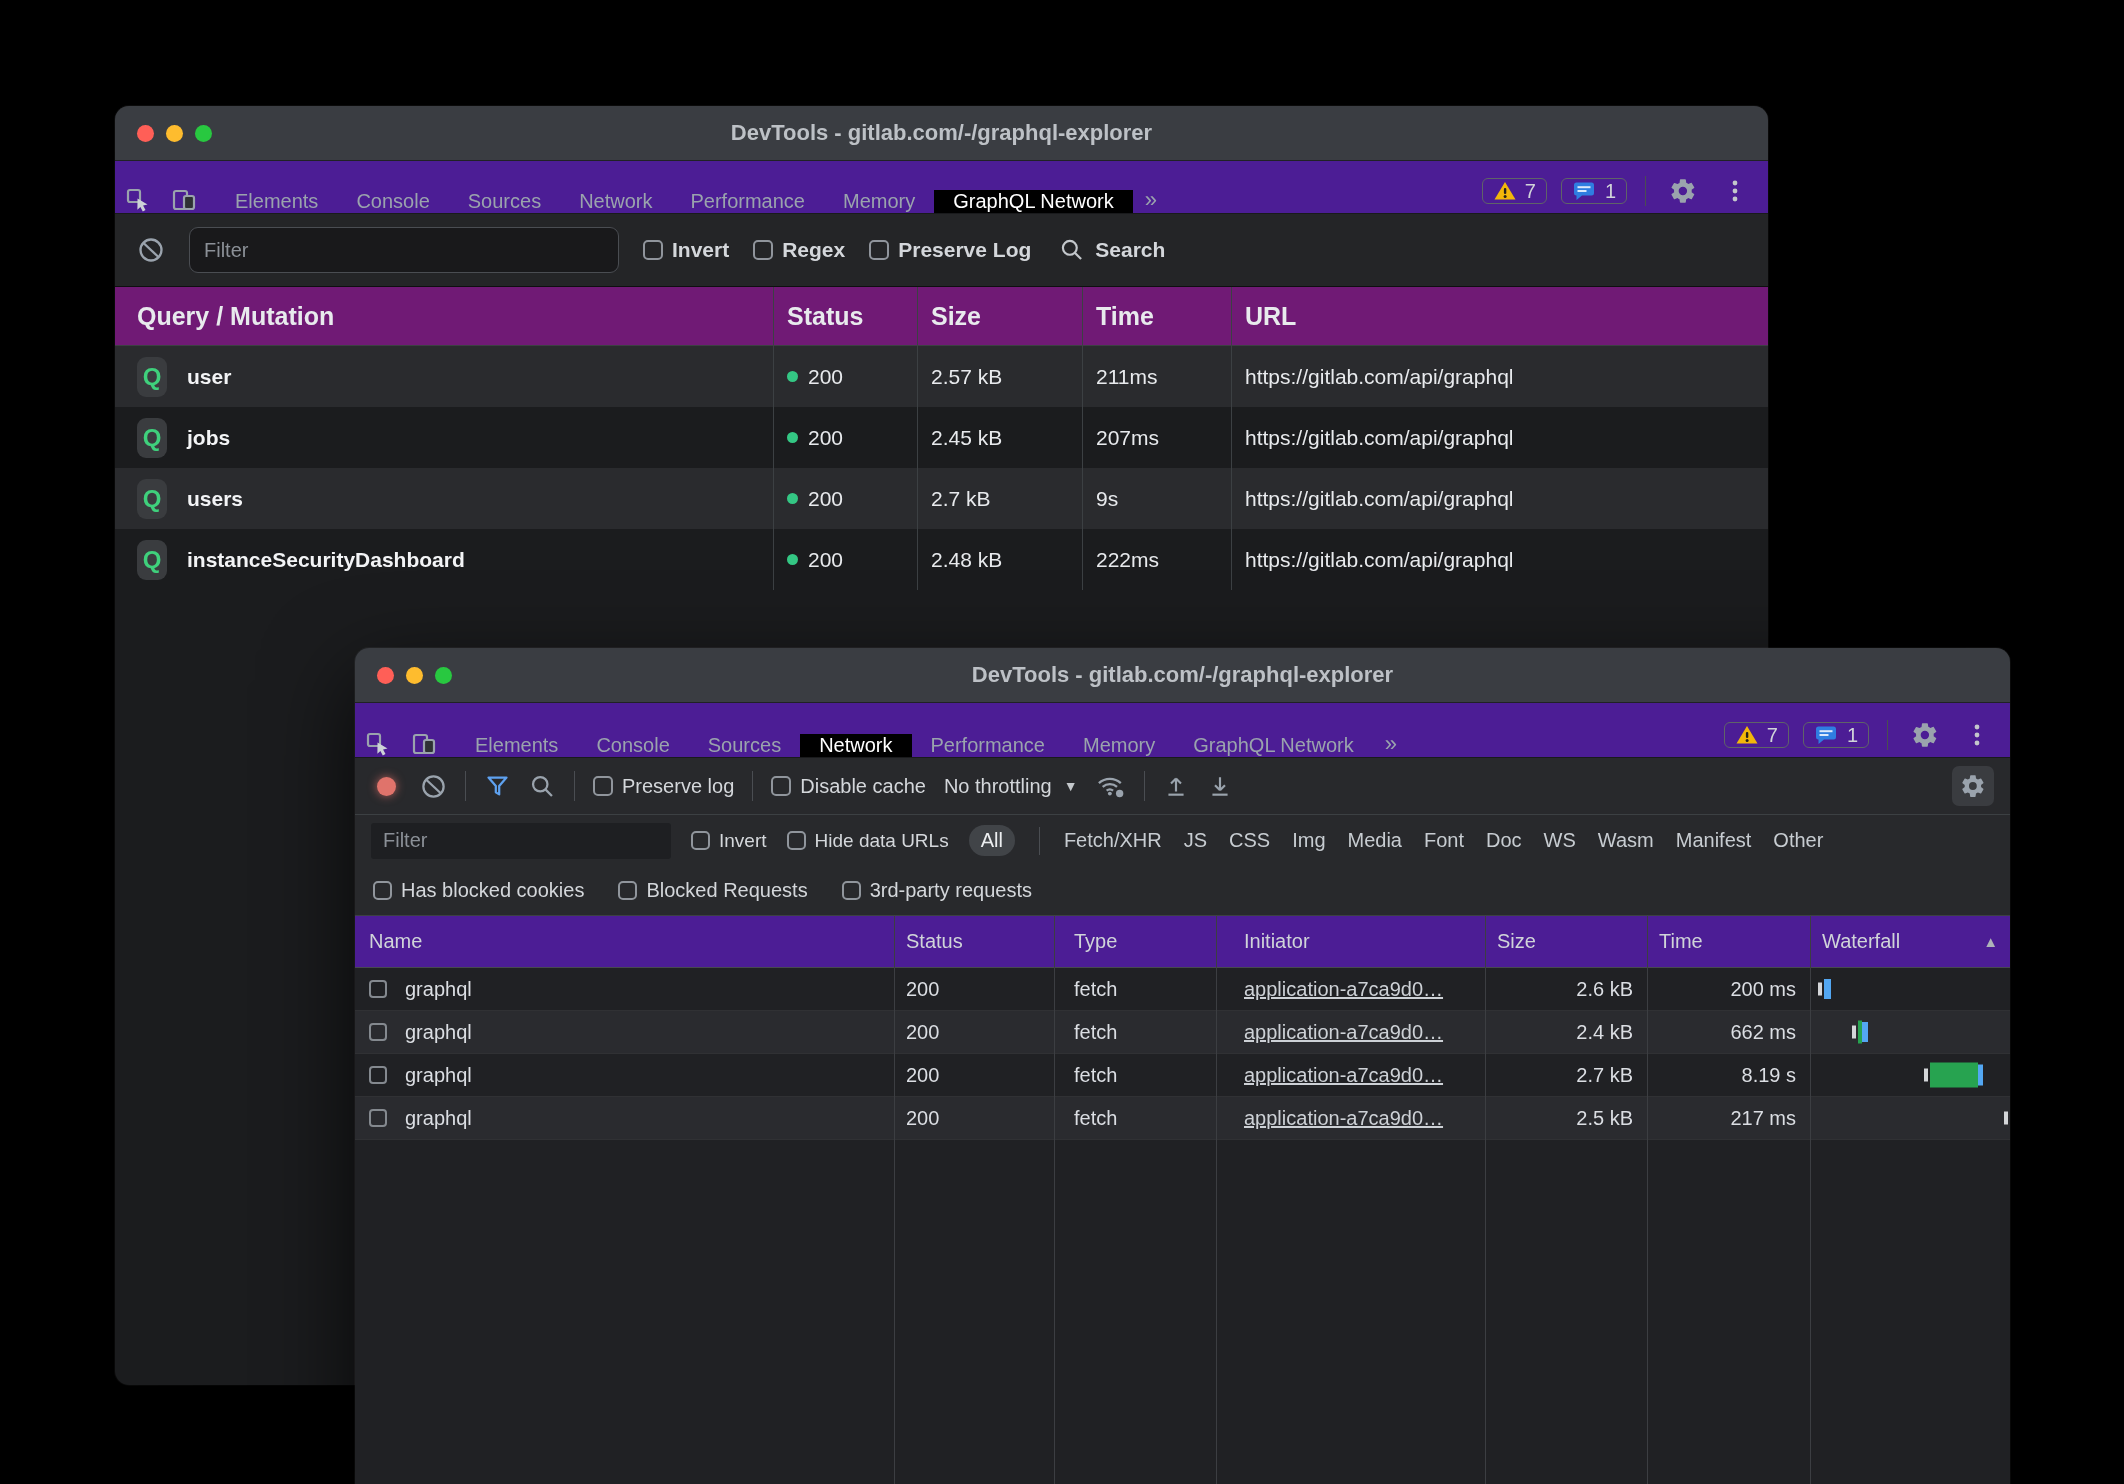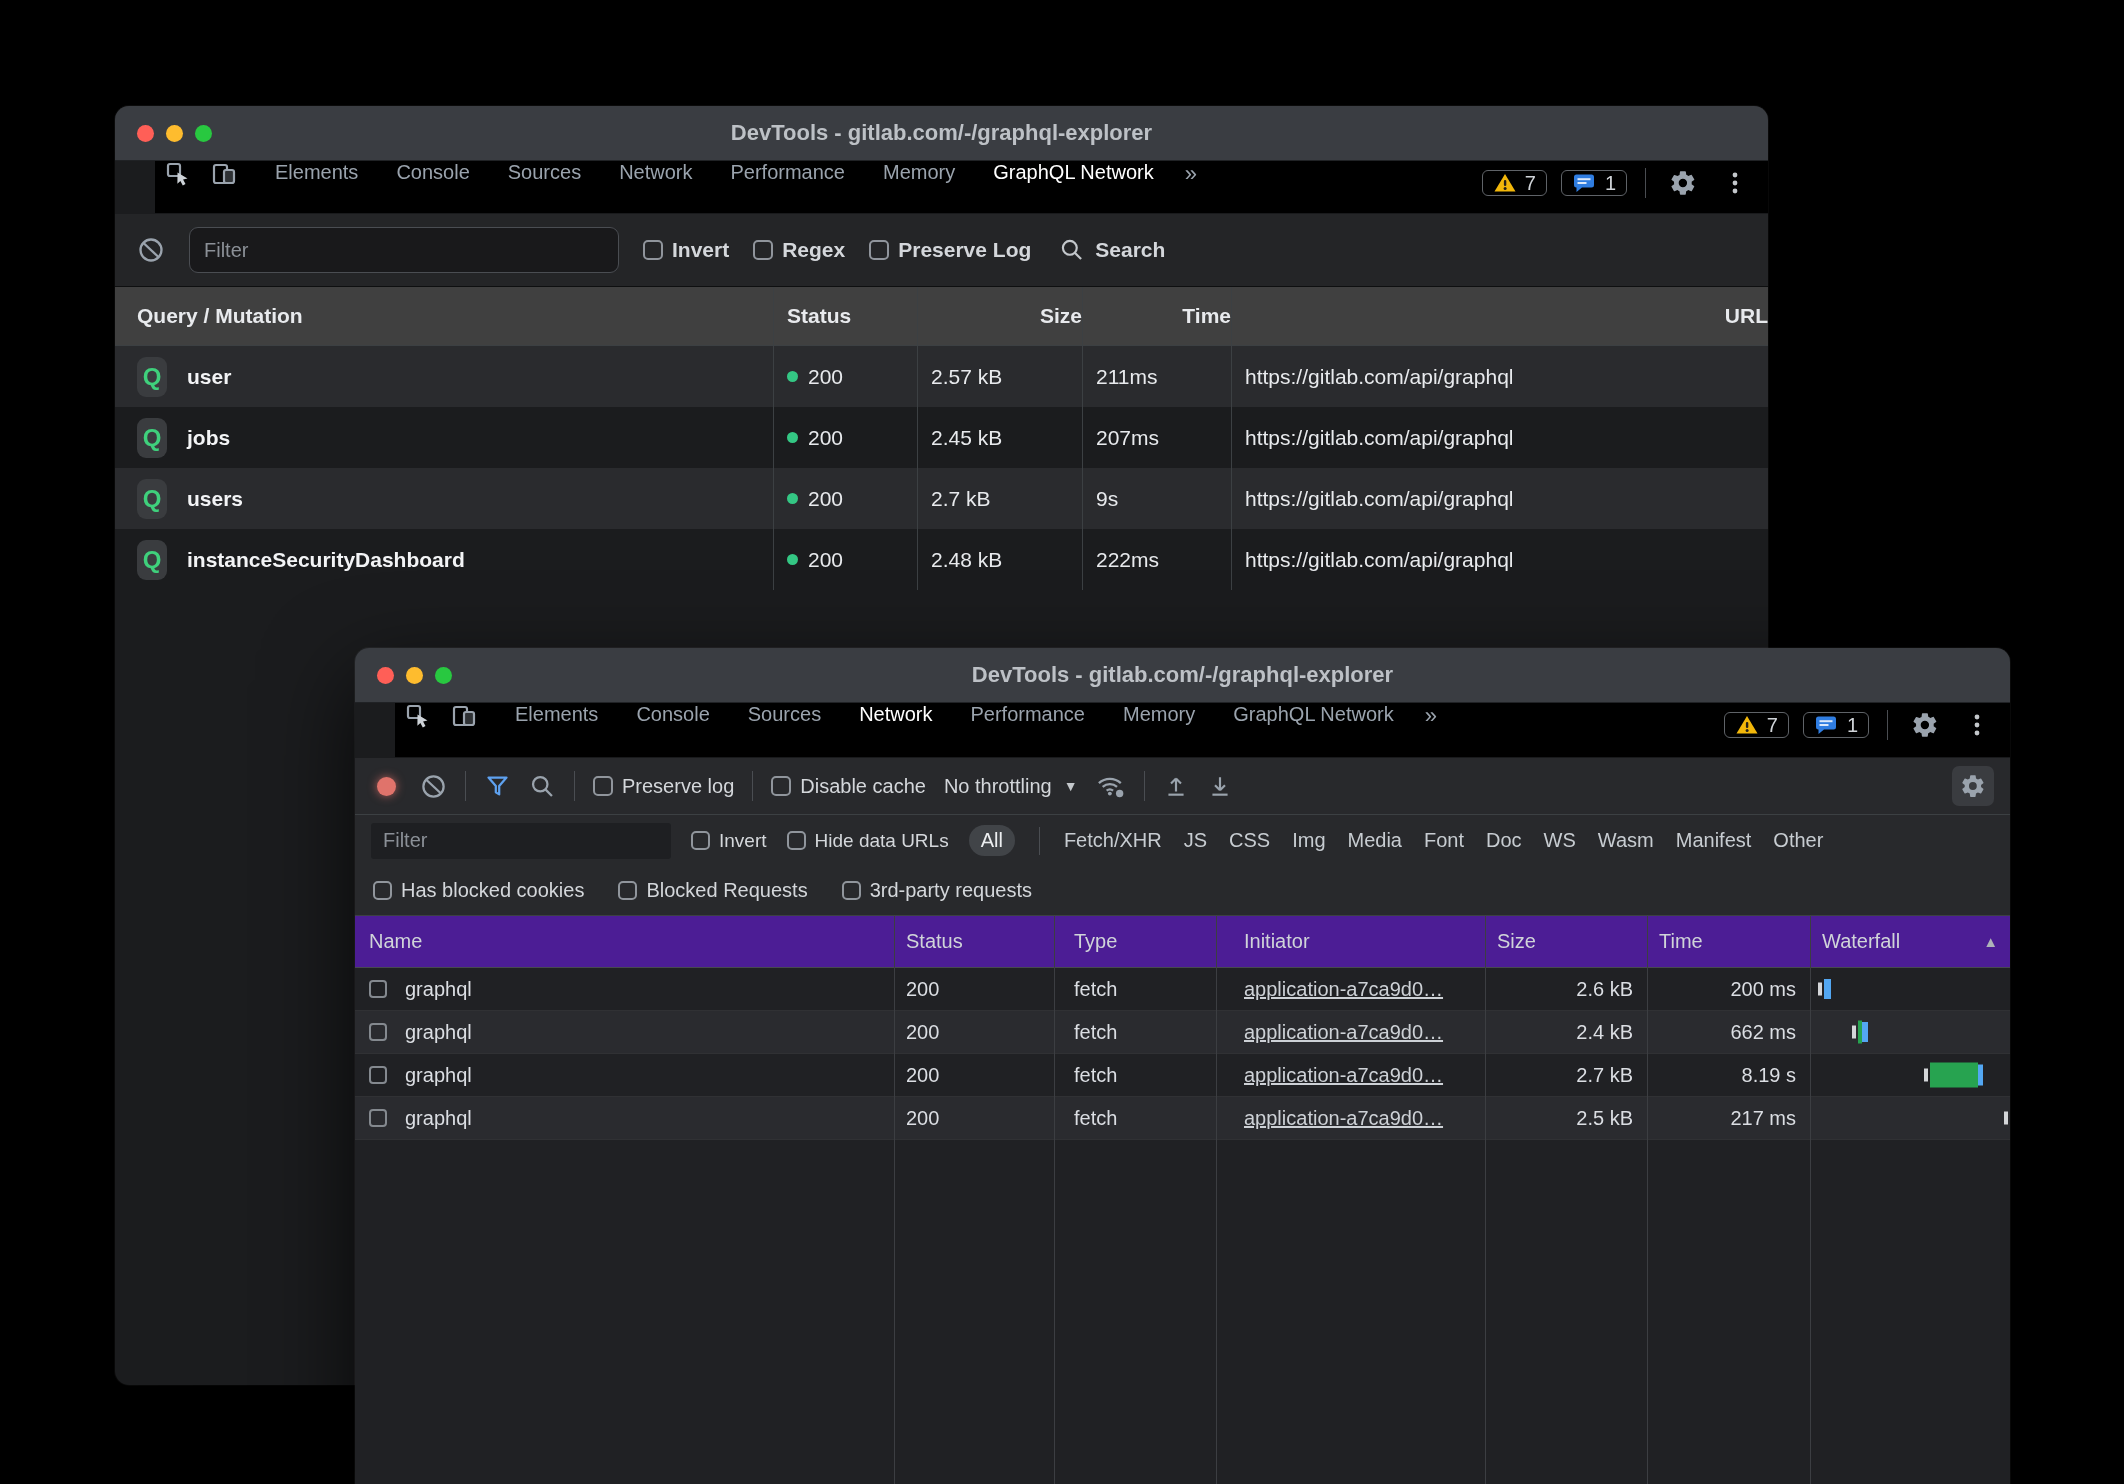--- a/index.html
+++ b/index.html
@@ -27,23 +27,22 @@
   .light.red    { background:#ff5f57; }
   .light.yellow { background:#febc2e; }
   .light.green  { background:#28c840; }
   .wtitle {
     position:absolute; left:0; right:0; text-align:center;
     font-size:22px; font-weight:700; color:#bdc1c6;
   }
 
   
   .tabbar {
-    display:flex; align-items:flex-start; background:#000000;
+    display:flex; align-items:flex-end; background:#4c1d95;
     border-bottom:1px solid #191a1c;
-    margin-left:40px;
   }
   #back-window  .tabbar { height:53px; }
   #front-window .tabbar { height:55px; }
   .iconbtn { display:flex; align-items:center; justify-content:center; width:46px; }
   .vsep { width:1px; background:#4a4d52; margin:12px 4px; }
   .tab {
     display:flex; align-items:center; padding:0 19px;
     font-size:20px; color:#9aa3ad; white-space:nowrap;
   }
   .tab.selected { background:#000; color:#fff; font-weight:500; }
@@ -72,22 +71,22 @@
     width:430px; height:46px; background:#19191b; border:1px solid #4a4d52;
     border-radius:9px; color:#e8eaed; font-size:20px; padding:0 14px;
     font-family:inherit; outline:none;
   }
   .gql-filter-input::placeholder { color:#8b9097; }
   .gql-filterbar label, .gql-search-label { font-size:21px; font-weight:600; color:#d4d7db; }
   .gql-search { display:flex; align-items:center; gap:10px; margin-left:4px; }
 
   .gql-table { position:relative; }
   .gql-hrow {
-    height:59px; display:flex; align-items:center; background:#404040;
-    border-bottom:1px solid #3c4043; font-weight:700; font-size:21px; color:#e8eaed;text-align:right;
+    height:59px; display:flex; align-items:center; background:#701a75;
+    border-bottom:1px solid #3c4043; font-weight:700; font-size:25px; color:#e8eaed;
   }
   .gql-row { height:61px; display:flex; align-items:center; font-size:21px; color:#e8eaed; }
   .gql-row.alt { background:#2a2b2e; }
   .c-qm   { width:658px; padding-left:22px; display:flex; align-items:center; gap:20px; }
   .c-st   { width:144px; padding-left:14px; display:flex; align-items:center; gap:10px; }
   .c-sz   { width:165px; padding-left:14px; }
   .c-tm   { width:149px; padding-left:14px; }
   .c-url  { flex:1;      padding-left:14px; }
   .qbadge {
     width:30px; height:40px; border-radius:9px; background:#3a3c3f;

